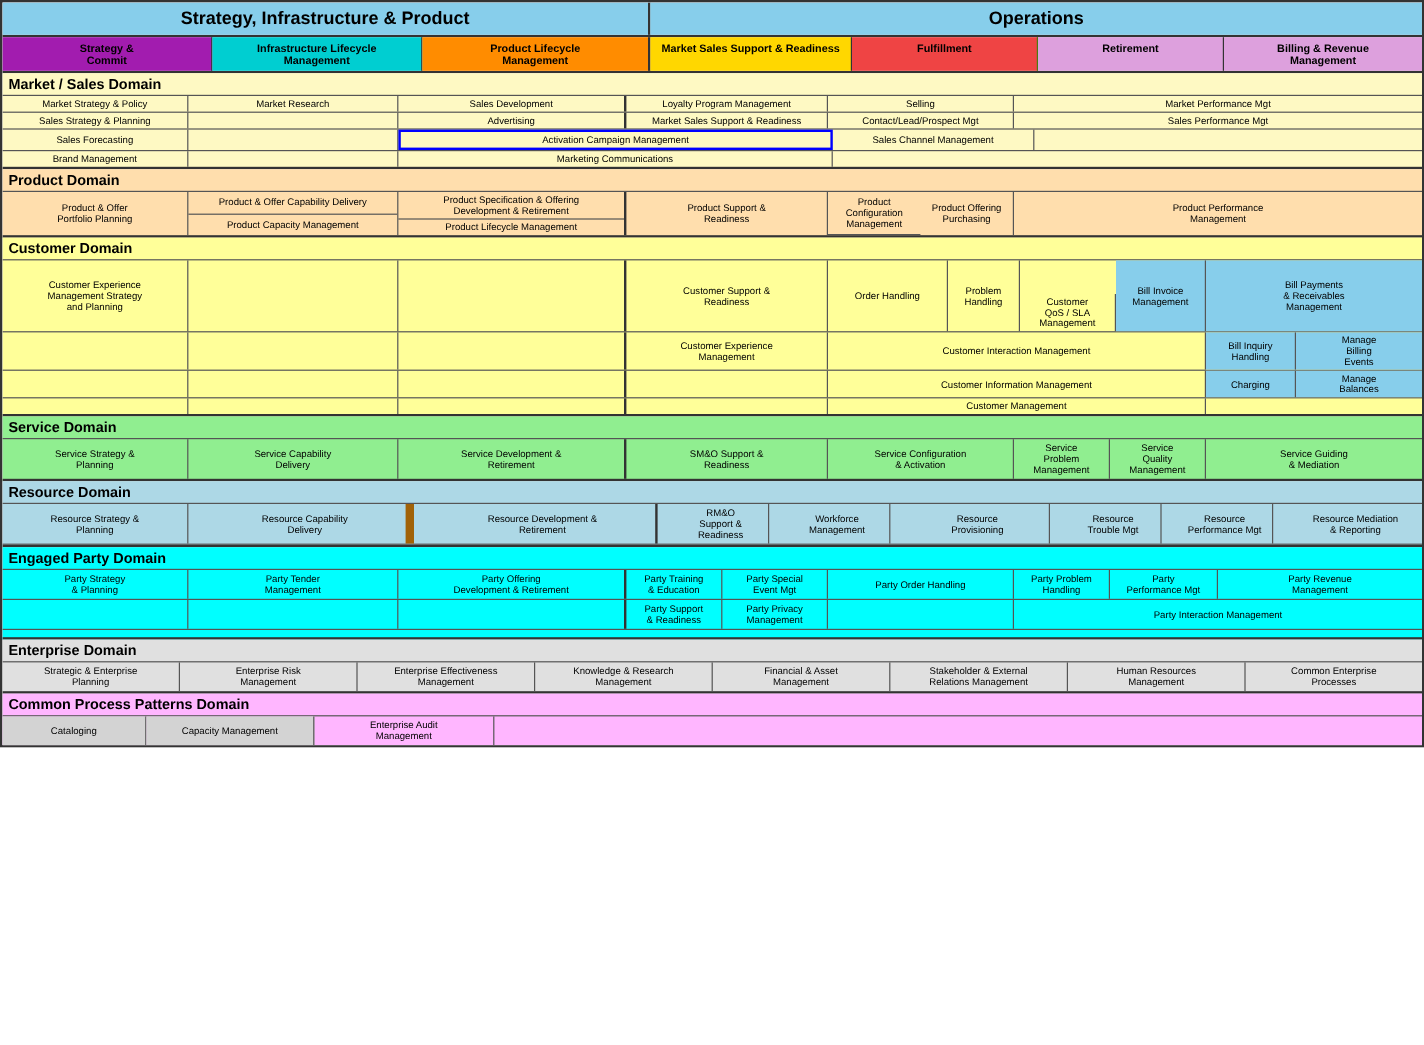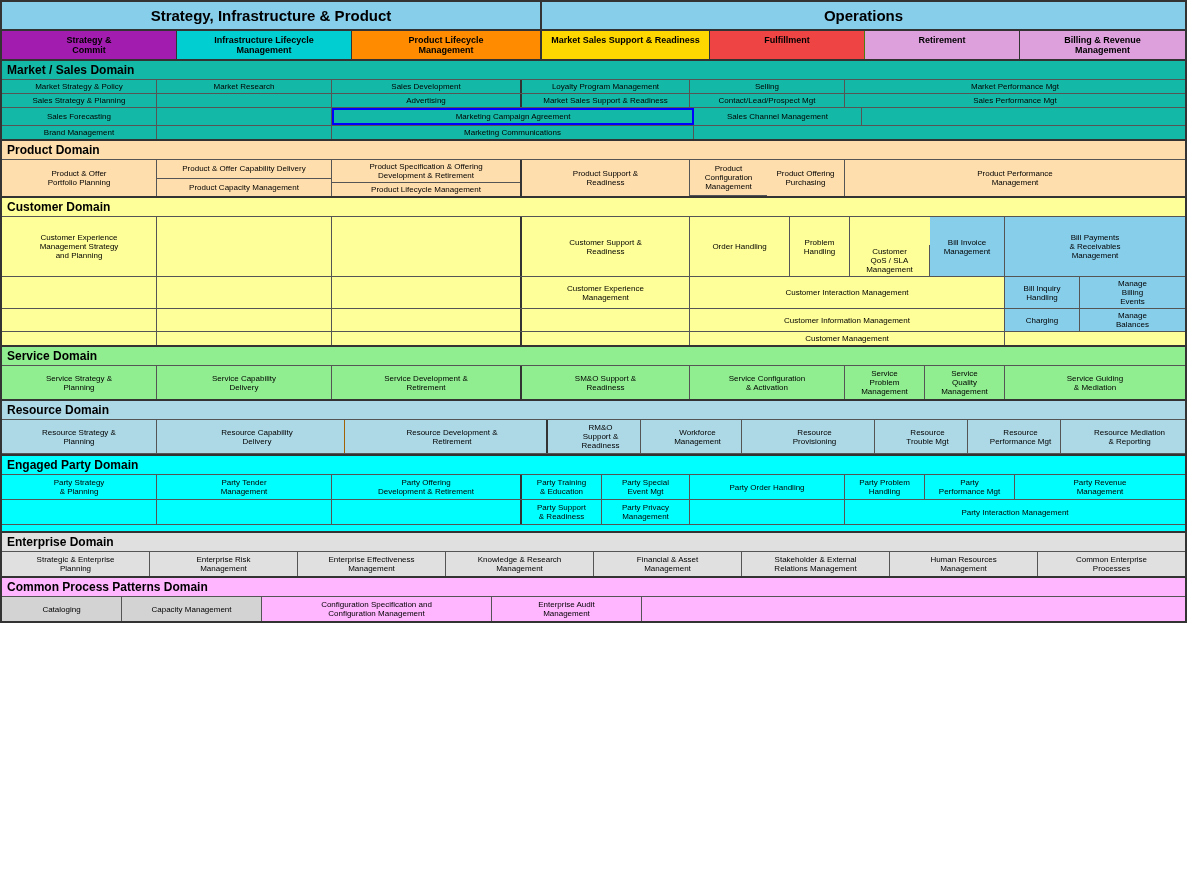--- a/index.html
+++ b/index.html
@@ -18,21 +18,21 @@
   <div style="display:flex; border-bottom: 2px solid #333;">
     <div style="flex:0 0 175px; background:#a21caf; border-right:1px solid #333; text-align:center; font-weight:bold; padding:4px 2px; font-size:9px;">Strategy &amp;<br>Commit</div>
     <div style="flex:0 0 175px; background:#00CED1; border-right:1px solid #333; text-align:center; font-weight:bold; padding:4px 2px; font-size:9px;">Infrastructure Lifecycle<br>Management</div>
     <div style="flex:0 0 190px; background:#FF8C00; border-right:2px solid #333; text-align:center; font-weight:bold; padding:4px 2px; font-size:9px;">Product Lifecycle<br>Management</div>
     <div style="flex:0 0 168px; background:#FFD700; border-right:1px solid #333; text-align:center; font-weight:bold; padding:4px 2px; font-size:9px;">Market Sales Support &amp; Readiness</div>
     <div style="flex:0 0 155px; background:#ef4444; border-right:1px solid #4d7c0f; text-align:center; font-weight:bold; padding:4px 2px; font-size:9px;">Fulfillment</div>
     <div style="flex:0 0 155px; background:#DDA0DD; border-right:1px solid #333; text-align:center; font-weight:bold; padding:4px 2px; font-size:9px;">Retirement</div>
     <div style="flex:1; background:#DDA0DD; text-align:center; font-weight:bold; padding:4px 2px; font-size:9px;">Billing &amp; Revenue<br>Management</div>
   </div>
 
-  <div style="background:#14b8a6; border-bottom:2px solid #333;">
+  <div style="background:#fef9c3; border-bottom:2px solid #333;">
     <div style="padding:2px 5px; font-size:12px; font-weight:bold; border-bottom:1px solid #555;">Market / Sales Domain</div>
 
     <div style="display:flex; border-bottom:1px solid #555;">
       <div style="flex:0 0 155px; border-right:1px solid #555; padding:2px 3px; text-align:center; font-size:8px; display:flex; align-items:center; justify-content:center;">Market Strategy &amp; Policy</div>
       <div style="flex:0 0 175px; border-right:1px solid #555; padding:2px 3px; text-align:center; font-size:8px; display:flex; align-items:center; justify-content:center;">Market Research</div>
       <div style="flex:0 0 190px; border-right:2px solid #333; padding:2px 3px; text-align:center; font-size:8px; display:flex; align-items:center; justify-content:center;">Sales Development</div>
       <div style="flex:0 0 168px; border-right:1px solid #555; padding:2px 3px; text-align:center; font-size:8px; display:flex; align-items:center; justify-content:center;">Loyalty Program Management</div>
       <div style="flex:0 0 155px; border-right:1px solid #555; padding:2px 3px; text-align:center; font-size:8px; display:flex; align-items:center; justify-content:center;">Selling</div>
       <div style="flex:1; padding:2px 3px; text-align:center; font-size:8px; display:flex; align-items:center; justify-content:center;">Market Performance Mgt</div>
     </div>
@@ -42,21 +42,21 @@
       <div style="flex:0 0 175px; border-right:1px solid #555;"></div>
       <div style="flex:0 0 190px; border-right:2px solid #333; padding:2px 3px; text-align:center; font-size:8px; display:flex; align-items:center; justify-content:center;">Advertising</div>
       <div style="flex:0 0 168px; border-right:1px solid #555; padding:2px 3px; text-align:center; font-size:8px; display:flex; align-items:center; justify-content:center;">Market Sales Support &amp; Readiness</div>
       <div style="flex:0 0 155px; border-right:1px solid #555; padding:2px 3px; font-size:8px; display:flex; align-items:center; justify-content:center;">Contact/Lead/Prospect Mgt</div>
       <div style="flex:1; padding:2px 3px; text-align:center; font-size:8px; display:flex; align-items:center; justify-content:center;">Sales Performance Mgt</div>
     </div>
 
     <div style="display:flex; border-bottom:1px solid #555;">
       <div style="flex:0 0 155px; border-right:1px solid #555; padding:2px 3px; text-align:center; font-size:8px; display:flex; align-items:center; justify-content:center;">Sales Forecasting</div>
       <div style="flex:0 0 175px; border-right:1px solid #555;"></div>
-      <div style="flex:0 0 362px; border-right:2px solid #0000FF; border-top: 2px solid #0000FF; border-bottom:2px solid #0000FF; border-left:2px solid #0000FF; padding:2px 3px; text-align:center; font-size:8px; display:flex; align-items:center; justify-content:center;">Marketing Campaign Agreement</div>
+      <div style="flex:0 0 362px; border-right:2px solid #0000FF; border-top: 2px solid #0000FF; border-bottom:2px solid #0000FF; border-left:2px solid #0000FF; padding:2px 3px; text-align:center; font-size:8px; display:flex; align-items:center; justify-content:center;">Activation Campaign Management</div>
       <div style="flex:0 0 168px; border-right:1px solid #555; padding:2px 3px; text-align:center; font-size:8px; display:flex; align-items:center; justify-content:center;">Sales Channel Management</div>
       <div style="flex:1;"></div>
     </div>
 
     <div style="display:flex;">
       <div style="flex:0 0 155px; border-right:1px solid #555; padding:2px 3px; text-align:center; font-size:8px; display:flex; align-items:center; justify-content:center;">Brand Management</div>
       <div style="flex:0 0 175px; border-right:1px solid #555;"></div>
       <div style="flex:0 0 362px; border-right:1px solid #555; padding:2px 3px; text-align:center; font-size:8px; display:flex; align-items:center; justify-content:center;">Marketing Communications</div>
       <div style="flex:1;"></div>
     </div>
@@ -139,21 +139,21 @@
       <div style="flex:0 0 80px; border-right:1px solid #555; padding:3px; text-align:center; font-size:8px; display:flex; align-items:center; justify-content:center;">Service<br>Problem<br>Management</div>
       <div style="flex:0 0 80px; border-right:1px solid #555; padding:3px; text-align:center; font-size:8px; display:flex; align-items:center; justify-content:center;">Service<br>Quality<br>Management</div>
       <div style="flex:1; padding:3px; text-align:center; font-size:8px; display:flex; align-items:center; justify-content:center;">Service Guiding<br>&amp; Mediation</div>
     </div>
   </div>
 
   <div style="background:#ADD8E6; border-bottom:2px solid #333;">
     <div style="padding:2px 5px; font-size:12px; font-weight:bold; border-bottom:1px solid #555;">Resource Domain</div>
     <div style="display:flex; border-bottom:1px solid #555;gap:13px;">
       <div style="flex:0 0 155px; border-right:1px solid #555; padding:3px; text-align:center; font-size:8px; display:flex; align-items:center; justify-content:center;">Resource Strategy &amp;<br>Planning</div>
-      <div style="flex:0 0 175px; border-right:1px solid #a16207; padding:3px; text-align:center; font-size:8px; display:flex; align-items:center; justify-content:center;">Resource Capability<br>Delivery</div>
+      <div style="flex:0 0 175px; border-right:7px solid #a16207; padding:3px; text-align:center; font-size:8px; display:flex; align-items:center; justify-content:center;">Resource Capability<br>Delivery</div>
       <div style="flex:0 0 190px; border-right:2px solid #333; padding:3px; text-align:center; font-size:8px; display:flex; align-items:center; justify-content:center;">Resource  Development &amp;<br>Retirement</div>
       <div style="flex:0 0 80px; border-right:1px solid #555; padding:3px; text-align:center; font-size:8px; display:flex; align-items:center; justify-content:center;">RM&amp;O<br>Support &amp;<br>Readiness</div>
       <div style="flex:0 0 88px; border-right:1px solid #555; padding:3px; text-align:center; font-size:8px; display:flex; align-items:center; justify-content:center;">Workforce<br>Management</div>
       <div style="flex:0 0 120px; border-right:1px solid #555; padding:3px; text-align:center; font-size:8px; display:flex; align-items:center; justify-content:center;">Resource<br>Provisioning</div>
       <div style="flex:0 0 80px; border-right:1px solid #555; padding:3px; text-align:center; font-size:8px; display:flex; align-items:center; justify-content:center;">Resource<br>Trouble Mgt</div>
       <div style="flex:0 0 80px; border-right:1px solid #555; padding:3px; text-align:center; font-size:8px; display:flex; align-items:center; justify-content:center;">Resource<br>Performance Mgt</div>
       <div style="flex:1; padding:3px; text-align:center; font-size:8px; display:flex; align-items:center; justify-content:center;">Resource Mediation<br>&amp; Reporting</div>
     </div>
 
     <div style="display:flex;">
@@ -202,19 +202,18 @@
       <div style="flex:1; border-right:1px solid #555; padding:3px; text-align:center; font-size:8px; display:flex; align-items:center; justify-content:center;">Human Resources<br>Management</div>
       <div style="flex:1; padding:3px; text-align:center; font-size:8px; display:flex; align-items:center; justify-content:center;">Common Enterprise<br>Processes</div>
     </div>
   </div>
 
   <div style="background:#FFB6FF;">
     <div style="padding:2px 5px; font-size:12px; font-weight:bold; border-bottom:1px solid #555;">Common Process Patterns Domain</div>
     <div style="display:flex;">
       <div style="flex:0 0 120px; border-right:1px solid #555; padding:3px; text-align:center; font-size:8px; display:flex; align-items:center; justify-content:center; background:#D3D3D3;">Cataloging</div>
       <div style="flex:0 0 140px; border-right:1px solid #555; padding:3px; text-align:center; font-size:8px; display:flex; align-items:center; justify-content:center; background:#D3D3D3;">Capacity Management</div>
-      <div style="flex:0 0 230px; border-right:1px solid #555; padding:3px; text-align:center; font-size:8px; display:flex; align-items:center; justify-content:center;">Configuration Specification and<br>Configuration Management</div>
       <div style="flex:0 0 150px; border-right:1px solid #555; padding:3px; text-align:center; font-size:8px; display:flex; align-items:center; justify-content:center;">Enterprise Audit<br>Management</div>
       <div style="flex:1;"></div>
     </div>
   </div>
 
 </div>
 
 </body></html>

